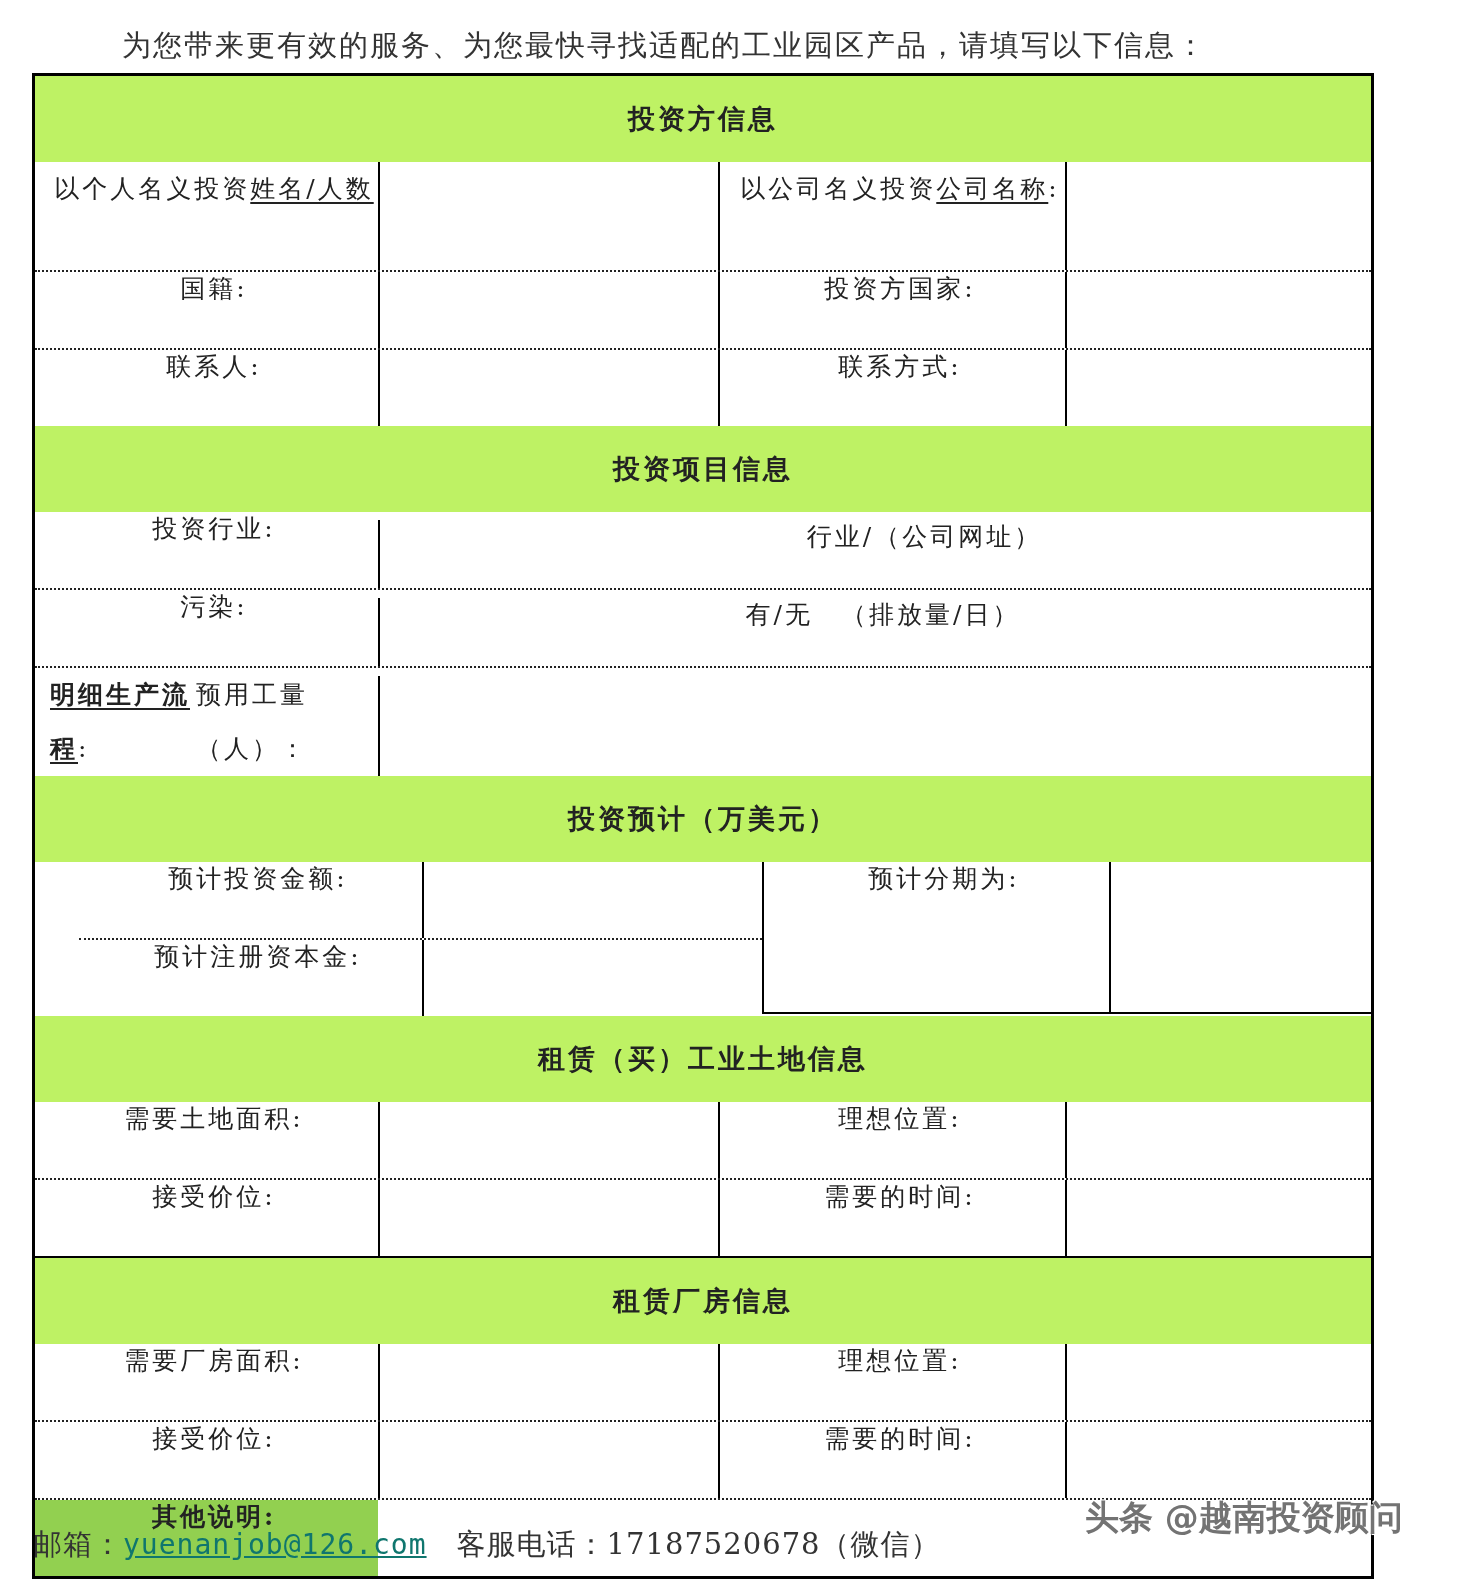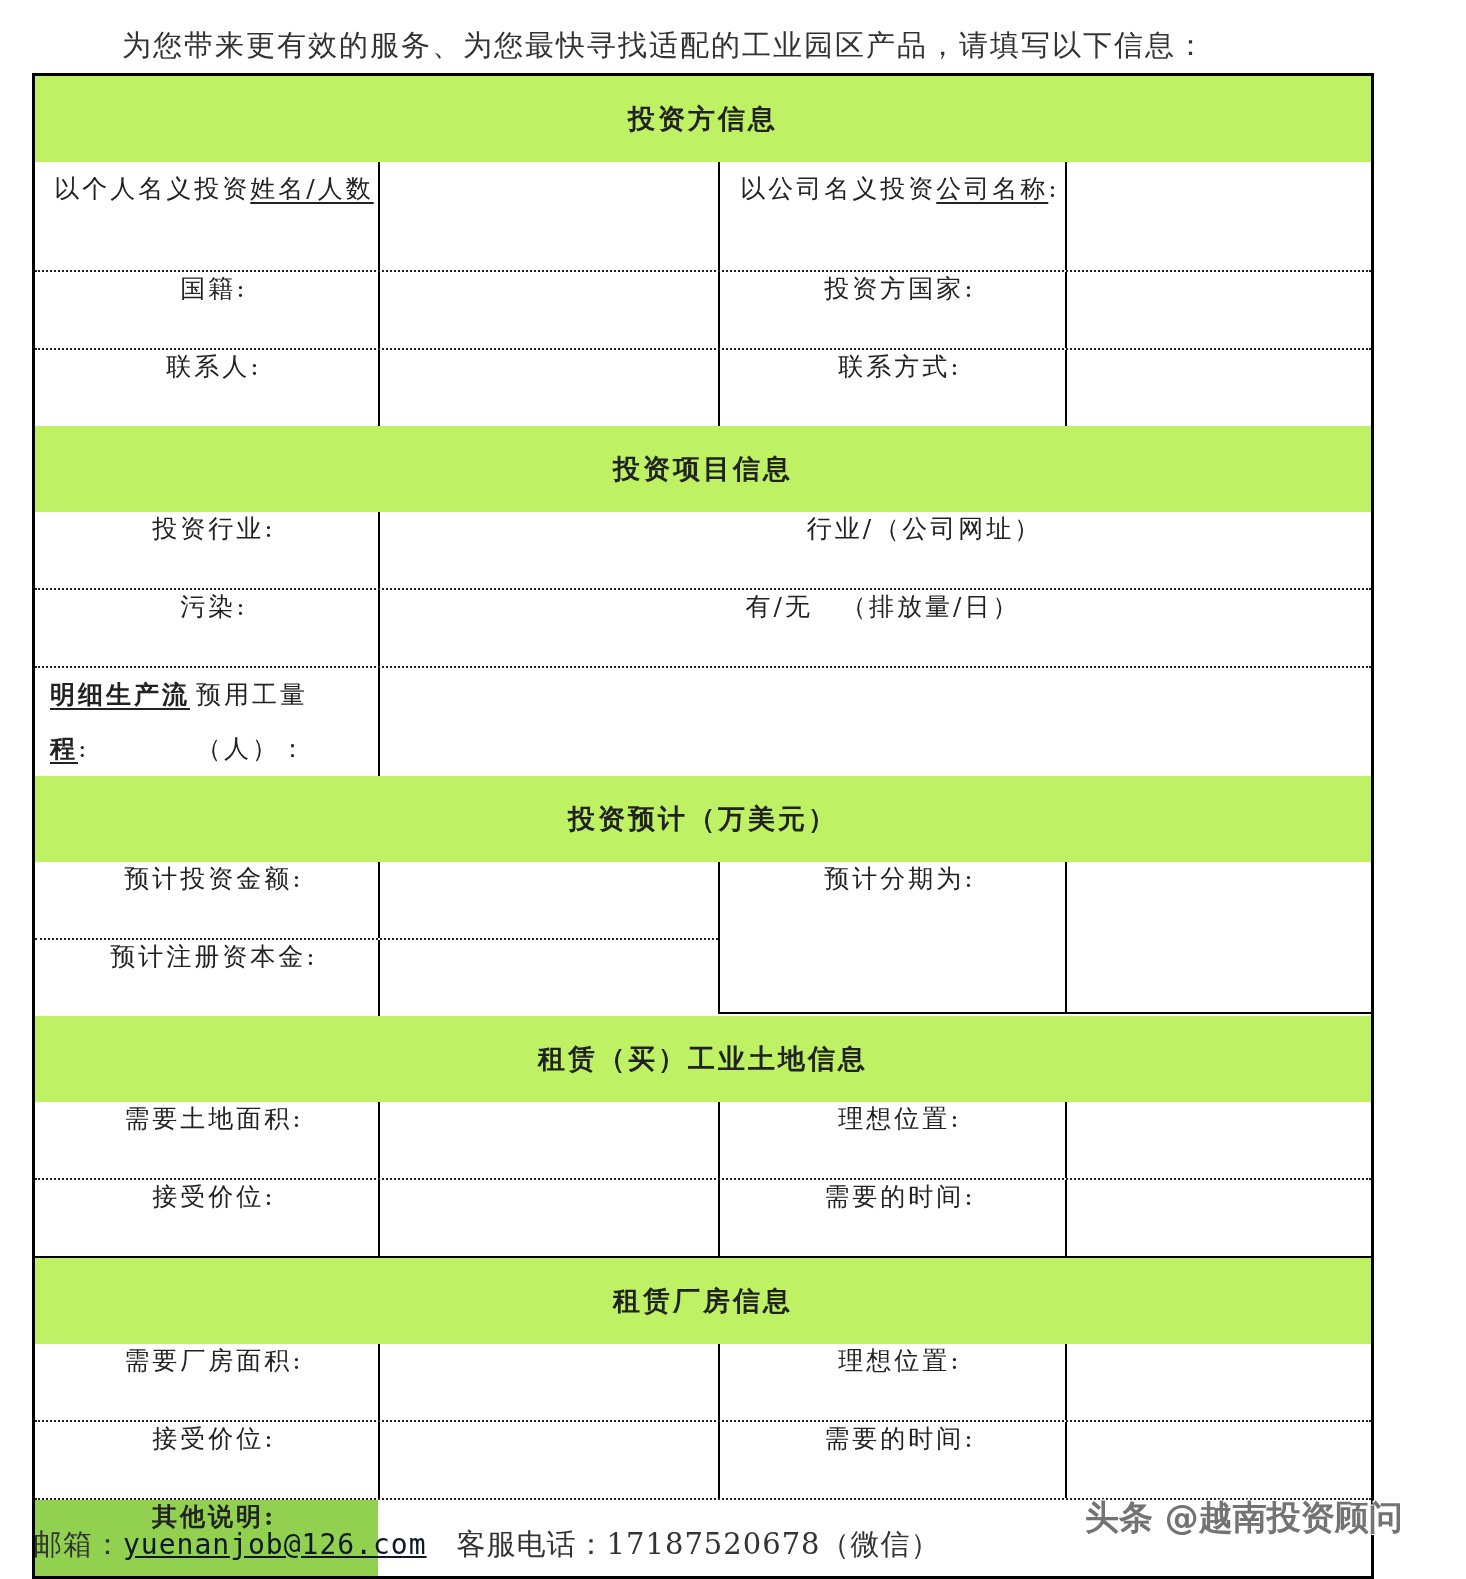--- a/index.html
+++ b/index.html
@@ -10,32 +10,32 @@
   .sec { height: 86px; background: #bef264; display: flex; align-items: center; justify-content: center;
          font-size: 27px; font-weight: bold; letter-spacing: 3px; color: #222; }
   .row { display: flex; border-top: 2px dotted #222; }
   .sec + .row { border-top: none; }
   .row + .sec { border-top: none; }
   .cell { box-sizing: border-box; padding-left: 15px; font-size: 25px; letter-spacing: 3px; display: flex; flex-direction: row; justify-content: center; }
   .c1 { width: 343px; }
   .c2 { width: 340px; border-left: 2px solid #000; }
   .c3 { width: 347px; border-left: 2px solid #000; }
   .c4 { flex: 1; border-left: 2px solid #000; }
-  .wide { flex: 1; border-left: 2px solid #000; }
+  .wide { flex: 1; border-left: 2px solid #000; margin-top: 8px; }
   .h76 { height: 76px; }
   .h108 { height: 108px; }
   .line { line-height: 54px; }
   .u { text-decoration: underline; text-underline-offset: 5px; }
   .b { font-weight: bold; }
   .green { background: #92d050; }
-  .split-wrap { display: flex; }
+  .split-wrap { display: flex; margin-left: 44px; }
   .split-left { display: flex; flex-direction: column; }
   .split-left .row:first-child { border-top: none; }
   .footer { position: absolute; left: 33px; top: 1525px; font-size: 29px; letter-spacing: 1px; color: #333; white-space: nowrap; }
-  .footer a { color: #0f172a; text-decoration: underline; font-family: "DejaVu Sans Mono", "Liberation Mono", monospace; font-size: 28px; }
+  .footer a { color: #0f766e; text-decoration: underline; font-family: "DejaVu Sans Mono", "Liberation Mono", monospace; font-size: 28px; }
   .watermark { position: absolute; left: 1085px; top: 1495px; font-size: 34px; font-weight: bold; color: #737373;
                font-family: "DejaVu Sans", sans-serif; text-shadow: 0 0 2px #fff, 1px 1px 0 #fff, -1px -1px 0 #fff; white-space: nowrap; }
 </style>
 </head>
 <body>
 
 <div class="intro">为您带来更有效的服务、为您最快寻找适配的工业园区产品，请填写以下信息：</div>
 
 <div class="form">
 

